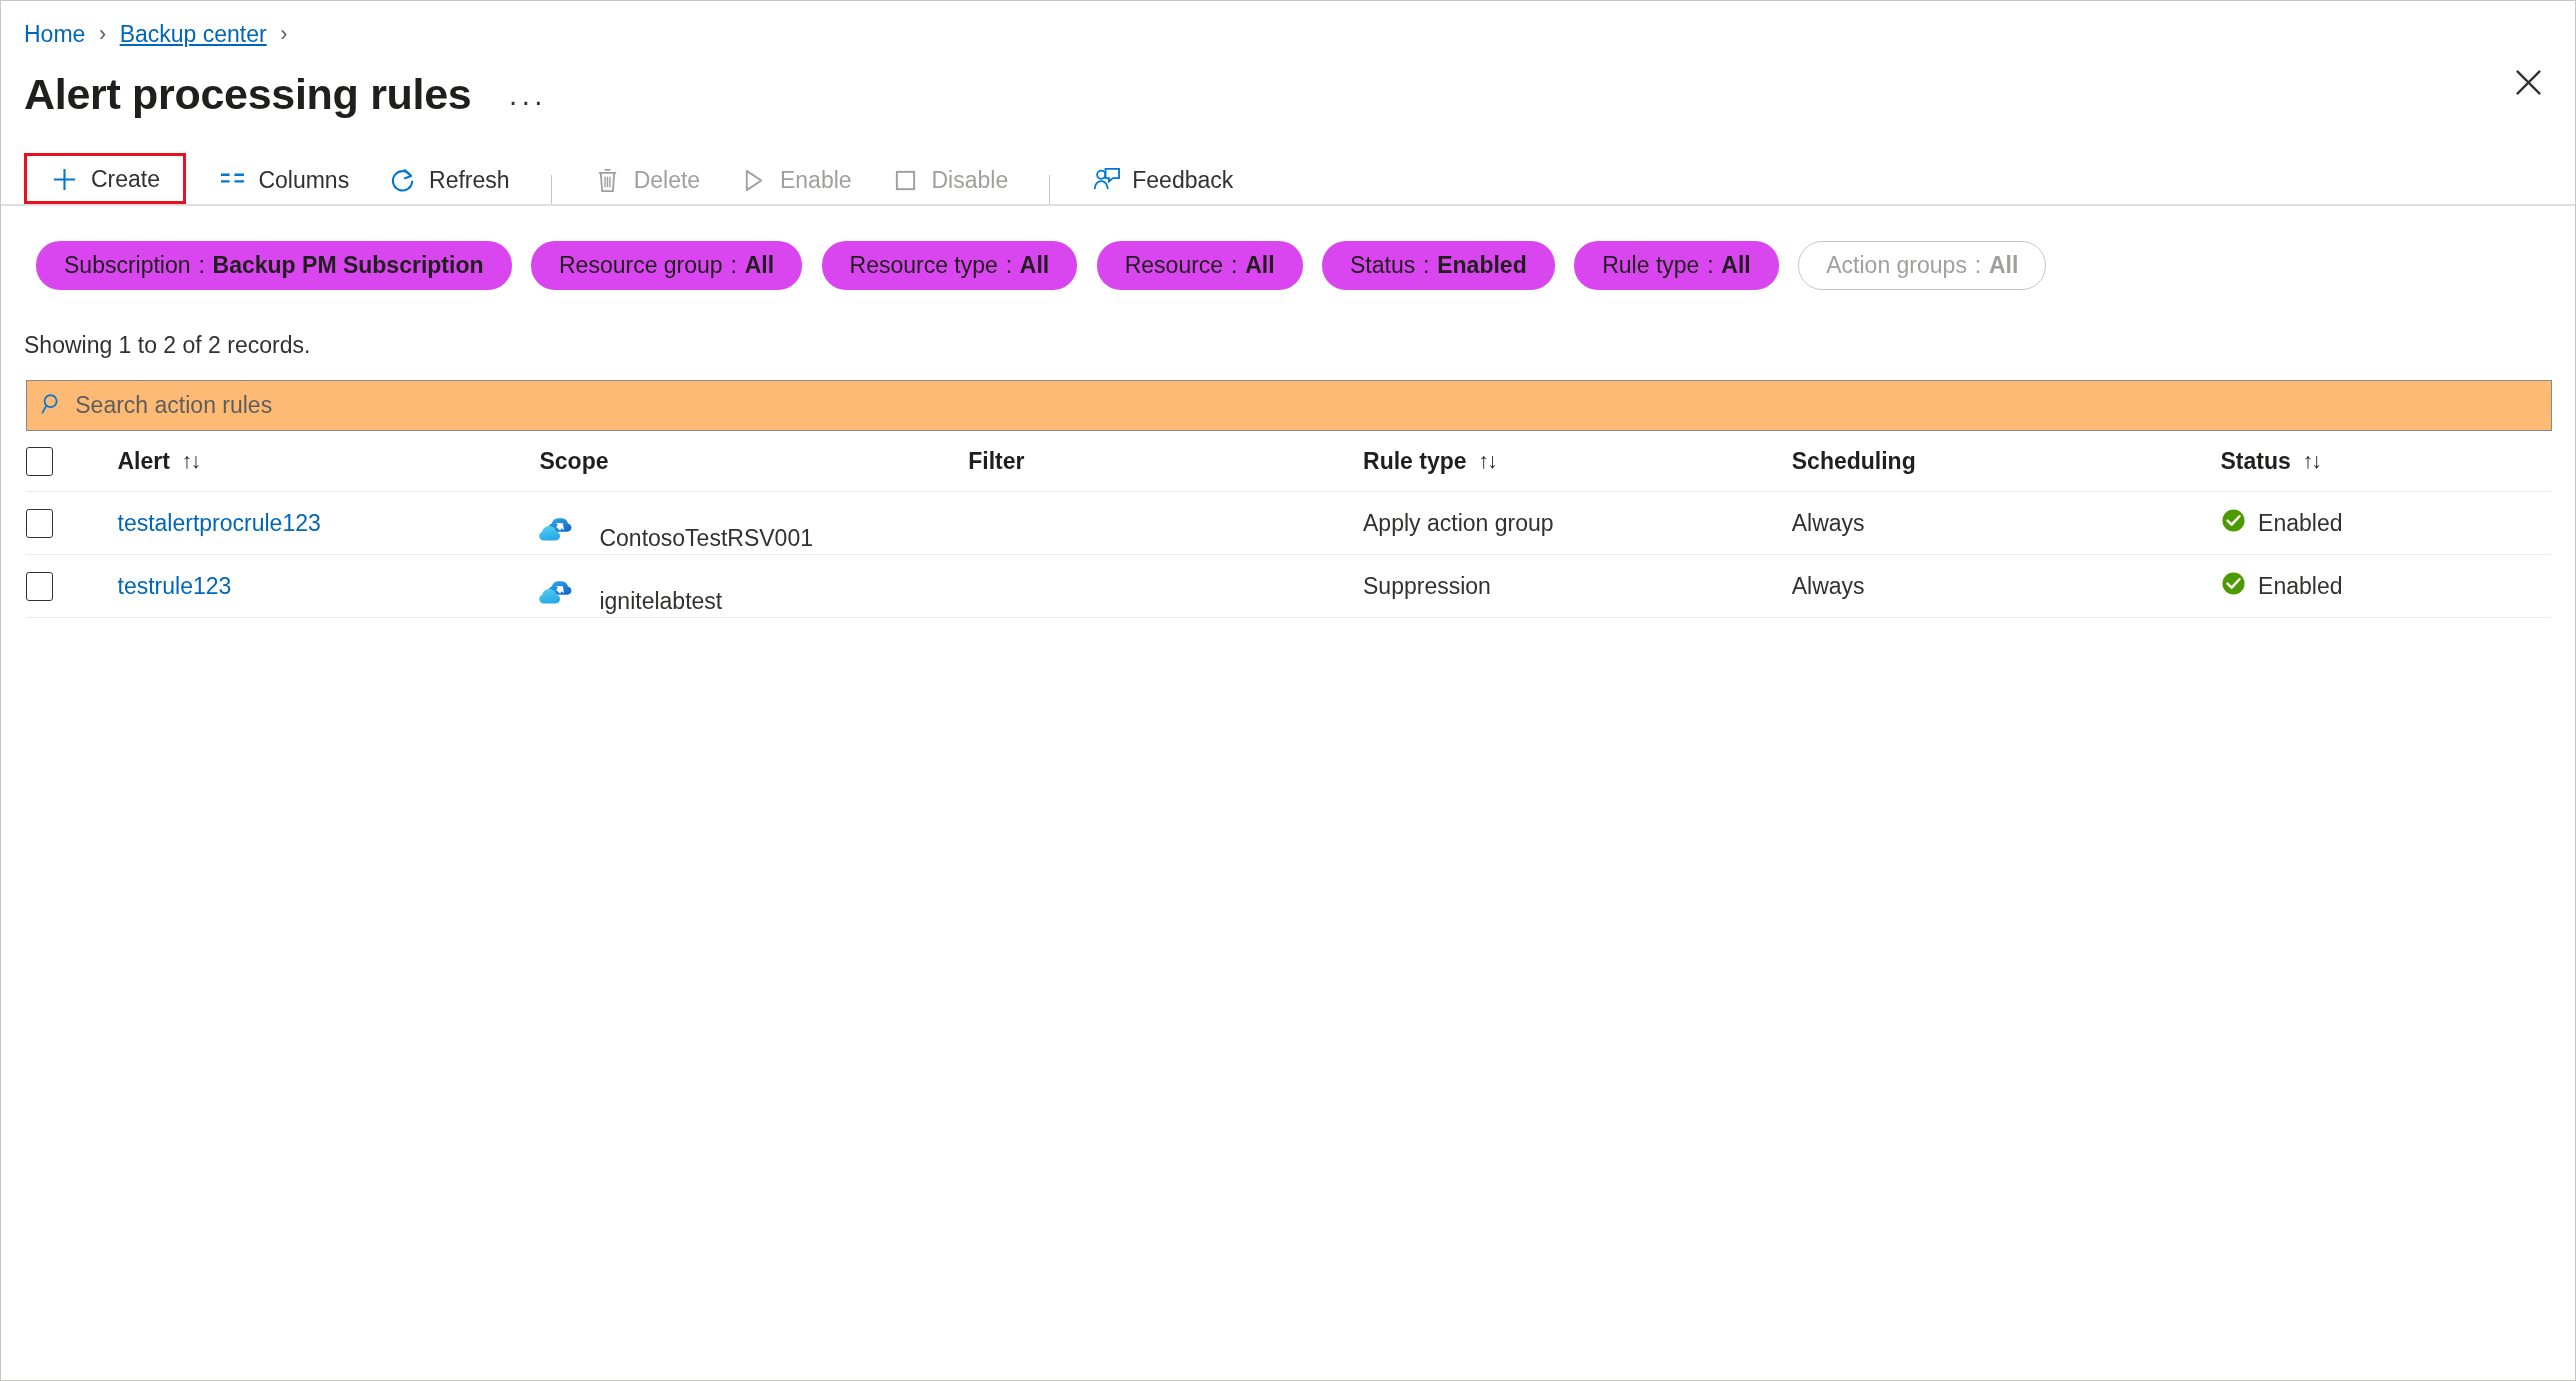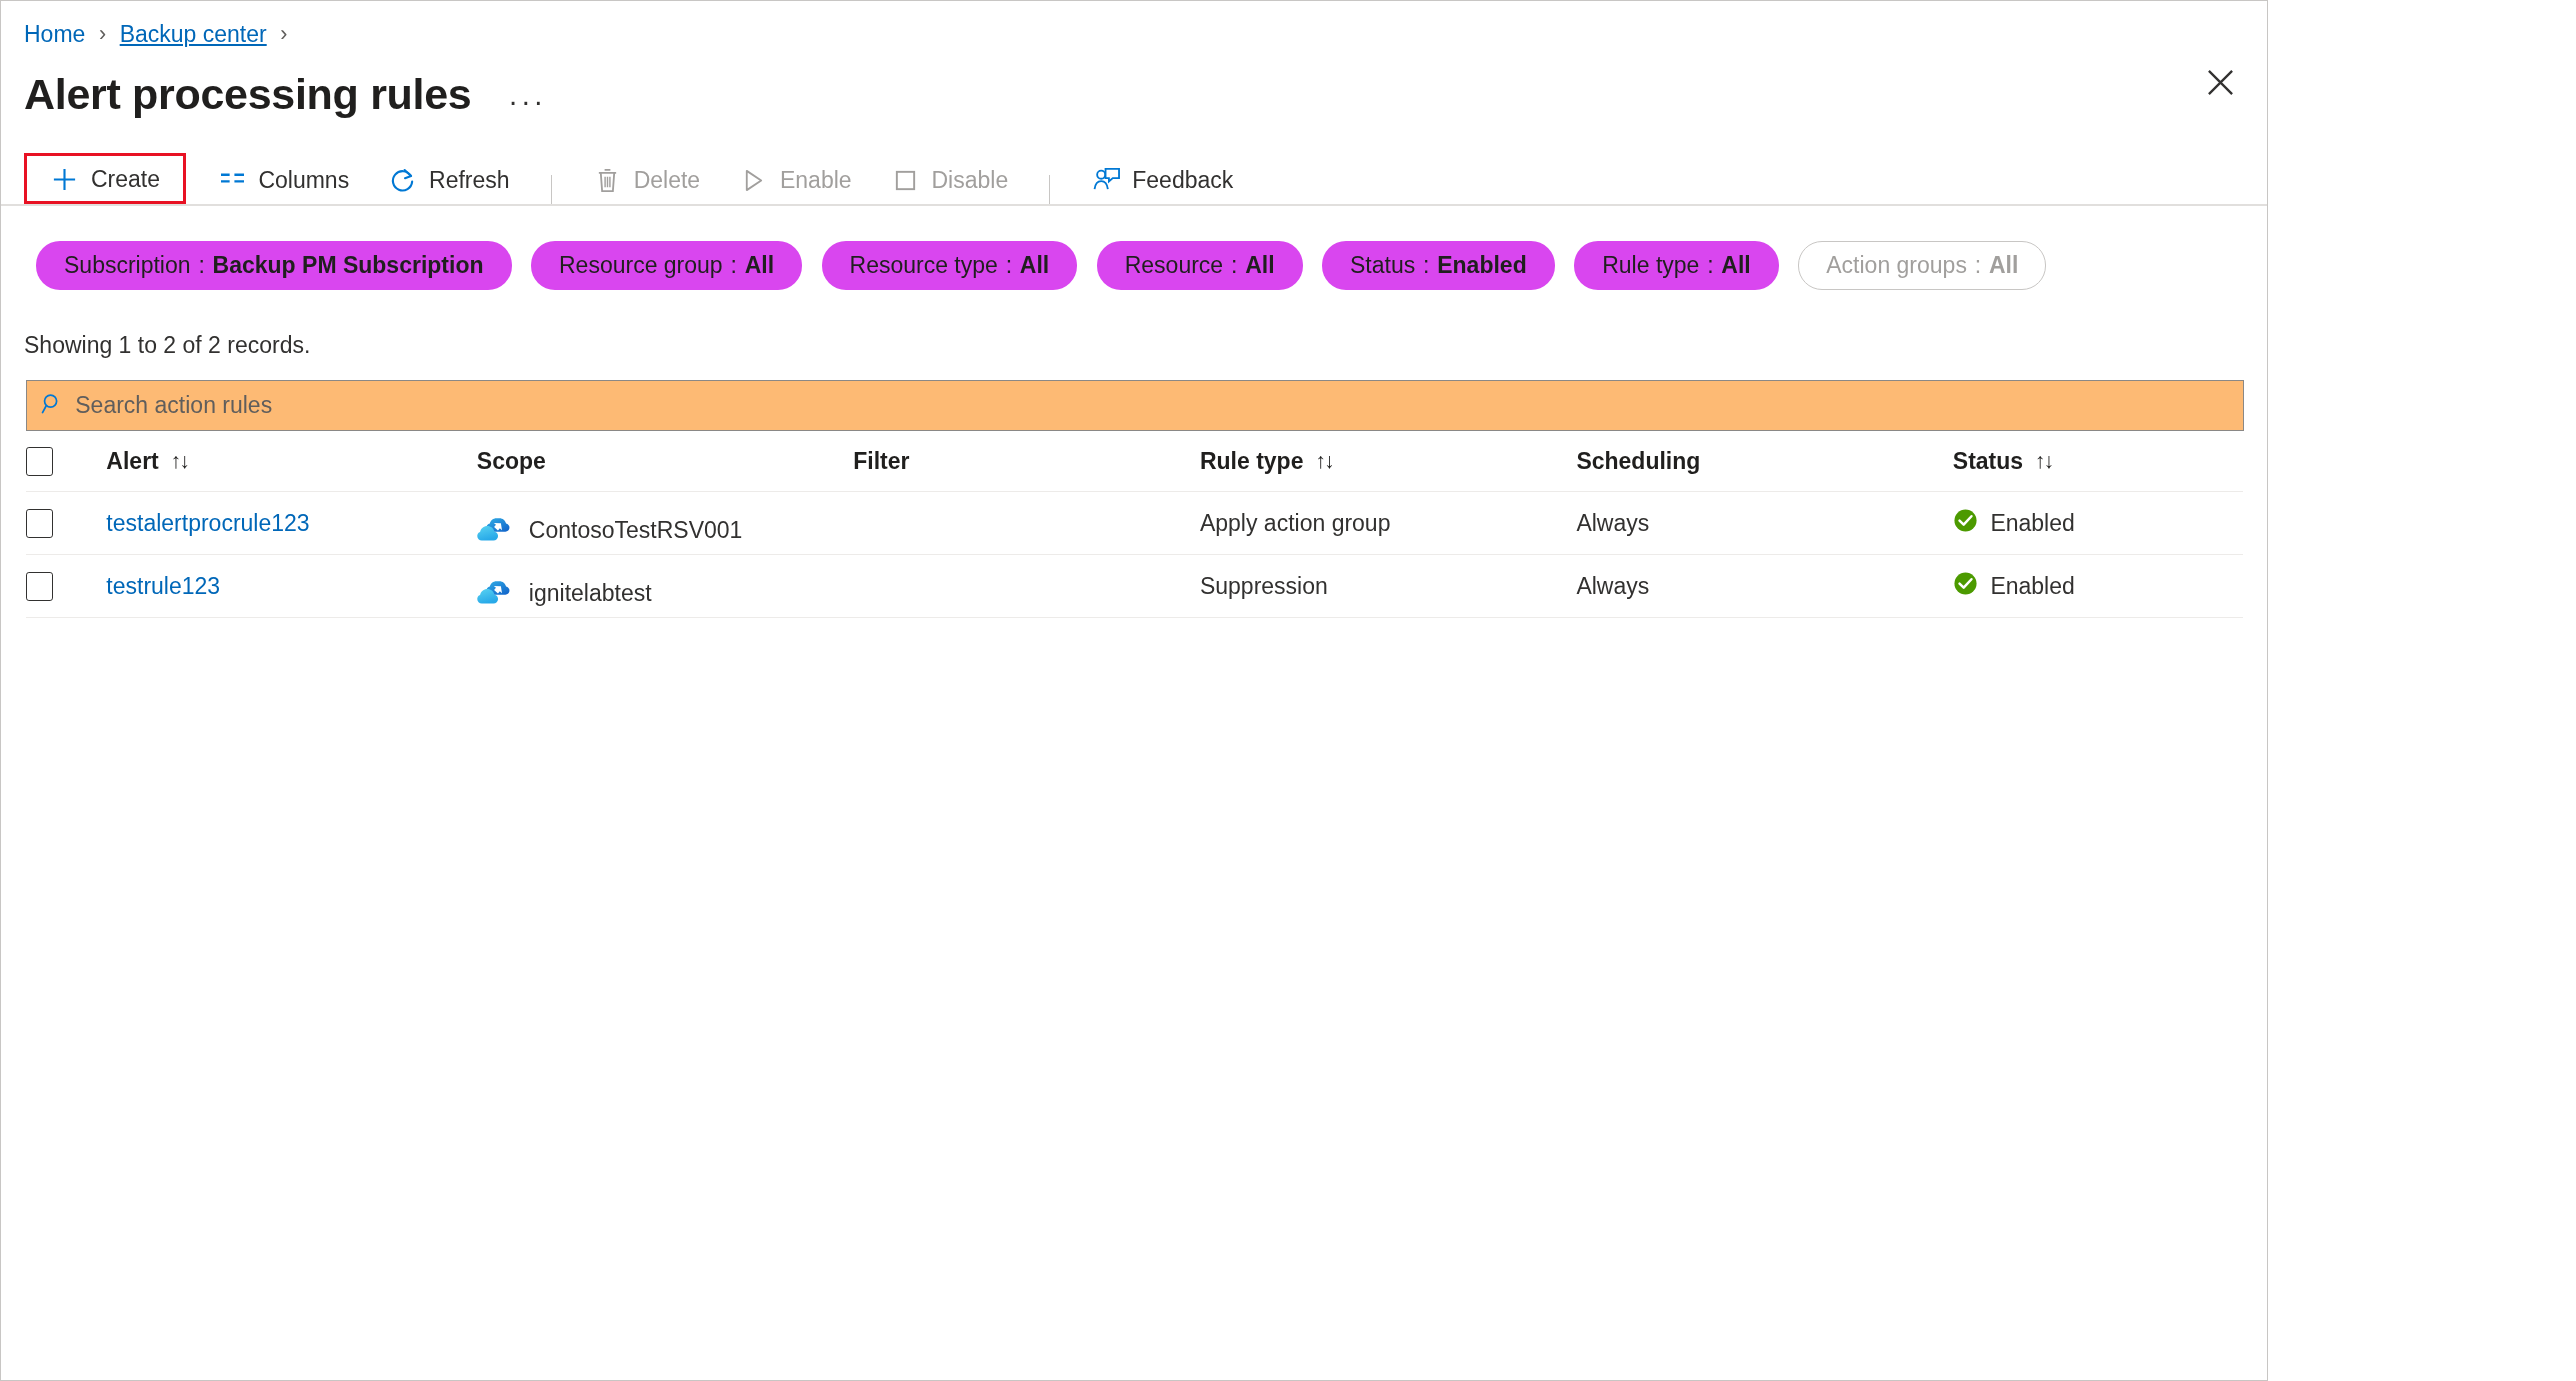--- a/index.html
+++ b/index.html
@@ -10,21 +10,21 @@
   body {
     width: 2576px;
     height: 1381px;
     font-family: "Liberation Sans", sans-serif;
     color: #1b1a19;
     -webkit-font-smoothing: antialiased;
   }
 
   .page {
     position: relative;
-    width: 2268px;
+    width: 2576px;
     height: 1381px;
     box-sizing: border-box;
     border: 1.9px solid #c8c6c4;
     background: #ffffff;
     overflow: hidden;
   }
 
   
   .breadcrumb {
     display: flex;
@@ -256,21 +256,21 @@
     box-sizing: border-box;
     cursor: pointer;
     display: inline-block;
     vertical-align: middle;
   }
 
   .cell-link {
     color: #0067b8;
     cursor: pointer;
   }
-  .scope-cell { display: flex; align-items: flex-start; gap: 19px; margin-top: 23px; }
+  .scope-cell { display: flex; align-items: flex-end; gap: 27px; margin-top: 23px; }
   .status-cell { display: flex; align-items: center; gap: 12.6px; }
   .rsv-icon { flex: 0 0 auto; }
   .ok-icon { flex: 0 0 auto; }
 </style>
 </head>
 <body>
 
 <div class="page">
 
   <div class="breadcrumb">

